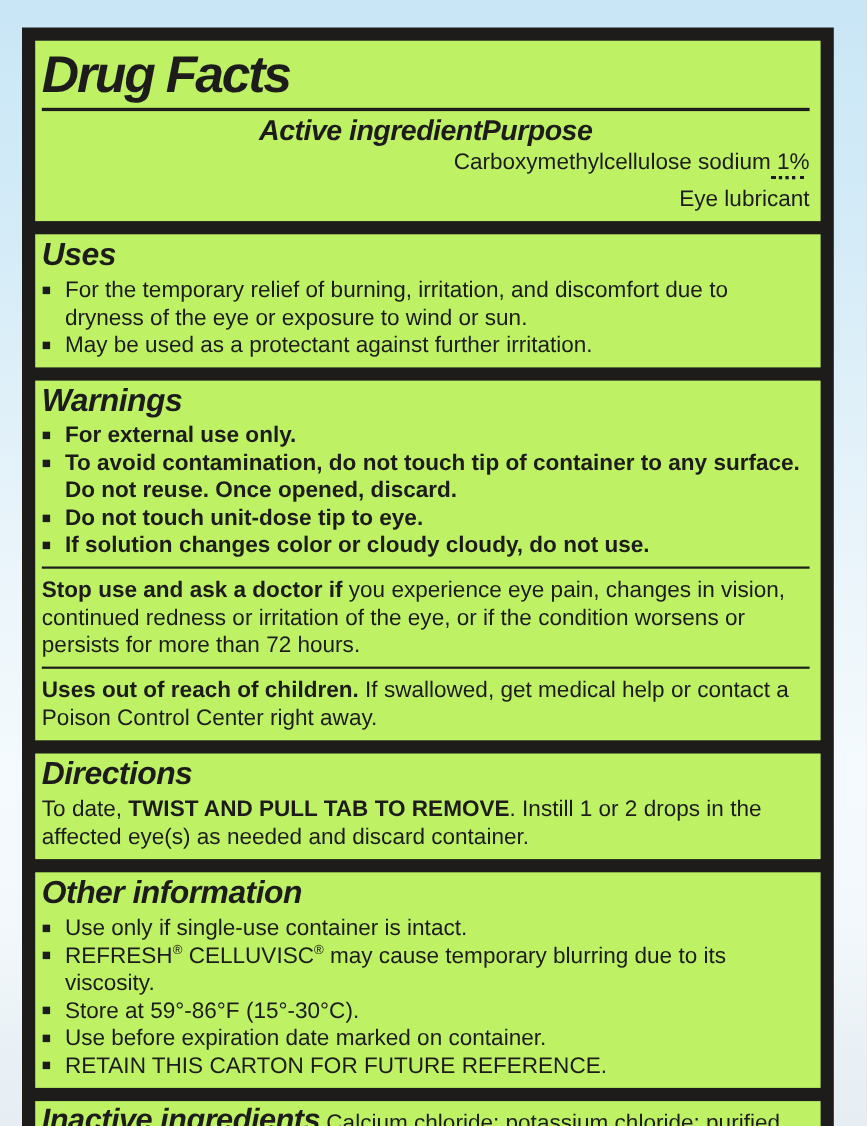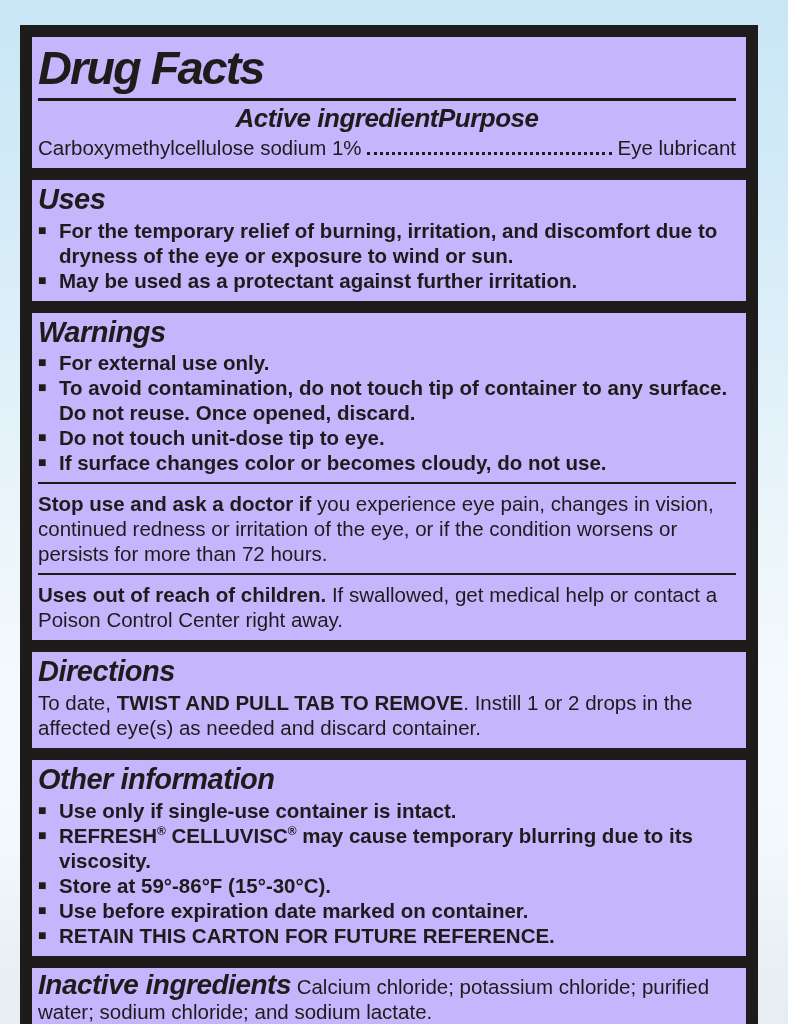--- a/index.html
+++ b/index.html
@@ -22,21 +22,21 @@
     top: 25px;
     width: 738px;
     box-sizing: border-box;
     background: #1d1c1a;
     padding: 12px;
     display: flex;
     flex-direction: column;
     gap: 12px;
   }
   .section {
-    background: #c4b5fd;
+    background: #bef264;
     padding: 4px 10px 8px 6px;
   }
   .df-title {
     font-size: 47px;
     font-weight: bold;
     font-style: italic;
     letter-spacing: -2px;
     line-height: 1.08;
     margin: 2px 0 0 0;
   }
@@ -59,20 +59,21 @@
     font-style: italic;
     letter-spacing: -0.5px;
     line-height: 1.15;
   }
   .ing-row {
     display: flex;
     align-items: flex-end;
     font-size: 20.5px;
     line-height: 25px;
     margin-top: 1px;
+    flex-direction: column;
   }
   .leader {
     flex: 1;
     border-bottom: 3px dotted #1d1c1a;
     margin: 0 5px 5px 5px;
     min-width: 30px;
   }
   .sec-heading {
     font-size: 29px;
     font-weight: bold;
@@ -98,21 +99,21 @@
     line-height: 25px;
   }
   ul.bullets.bold li { font-weight: bold; }
   .sq {
     flex: none;
     width: 21px;
     font-size: 14px;
     font-style: normal;
     line-height: 25px;
   }
-  .li-text { flex: 1; font-weight: bold; }
+  .li-text { flex: 1; }
   sup {
     font-size: 12px;
     line-height: 0;
     vertical-align: super;
   }
   b.inline-bold { font-weight: bold; }
   .inline-heading {
     font-size: 28px;
     font-weight: bold;
     font-style: italic;
@@ -162,21 +163,21 @@
       <li>
         <span class="sq">■</span>
         <span class="li-text">To avoid contamination, do not touch tip of container to any surface. Do not reuse. Once opened, discard.</span>
       </li>
       <li>
         <span class="sq">■</span>
         <span class="li-text">Do not touch unit-dose tip to eye.</span>
       </li>
       <li>
         <span class="sq">■</span>
-        <span class="li-text">If surface changes color or becomes cloudy, do not use.</span>
+        <span class="li-text">If solution changes color or cloudy cloudy, do not use.</span>
       </li>
     </ul>
     <hr class="thin-rule">
     <p class="body-text"><b class="inline-bold">Stop use and ask a doctor if</b><span> you experience eye pain, changes in vision, continued redness or irritation of the eye, or if the condition worsens or persists for more than 72 hours.</span></p>
     <hr class="thin-rule">
     <p class="body-text"><b class="inline-bold">Uses out of reach of children.</b><span> If swallowed, get medical help or contact a Poison Control Center right away.</span></p>
   </div>
 
   <div class="section">
     <h2 class="sec-heading">Directions</h2>

